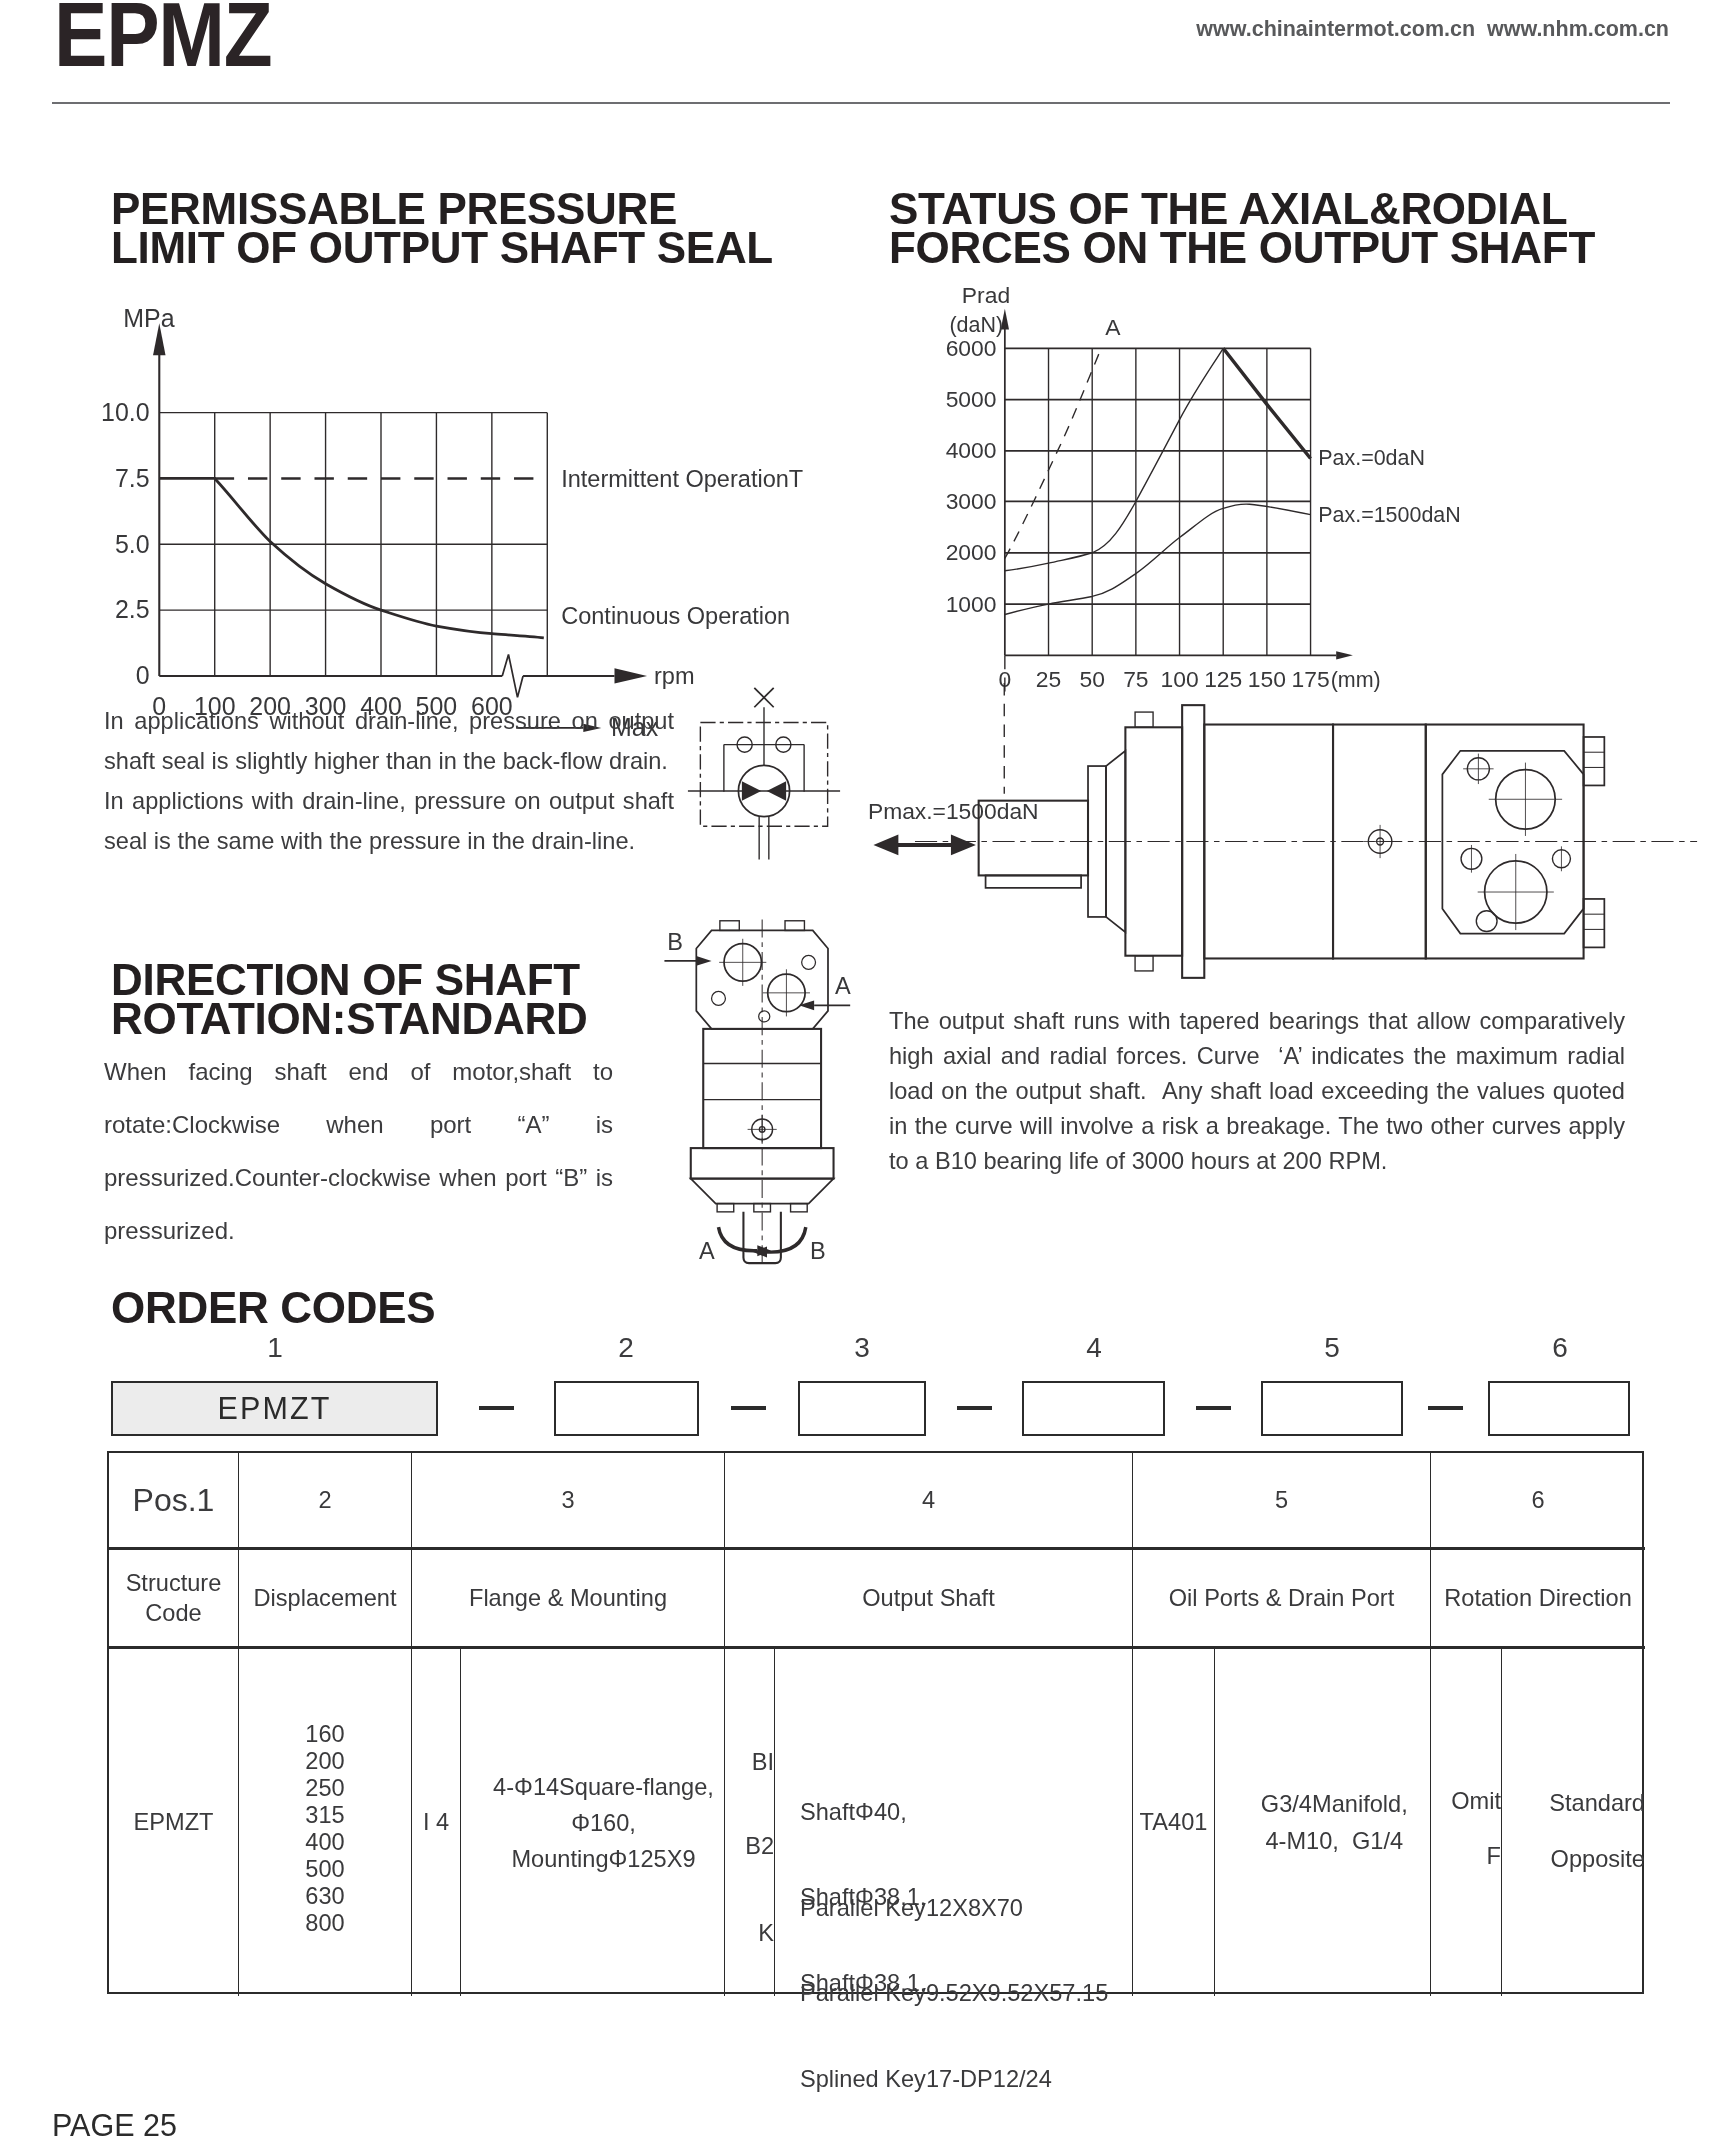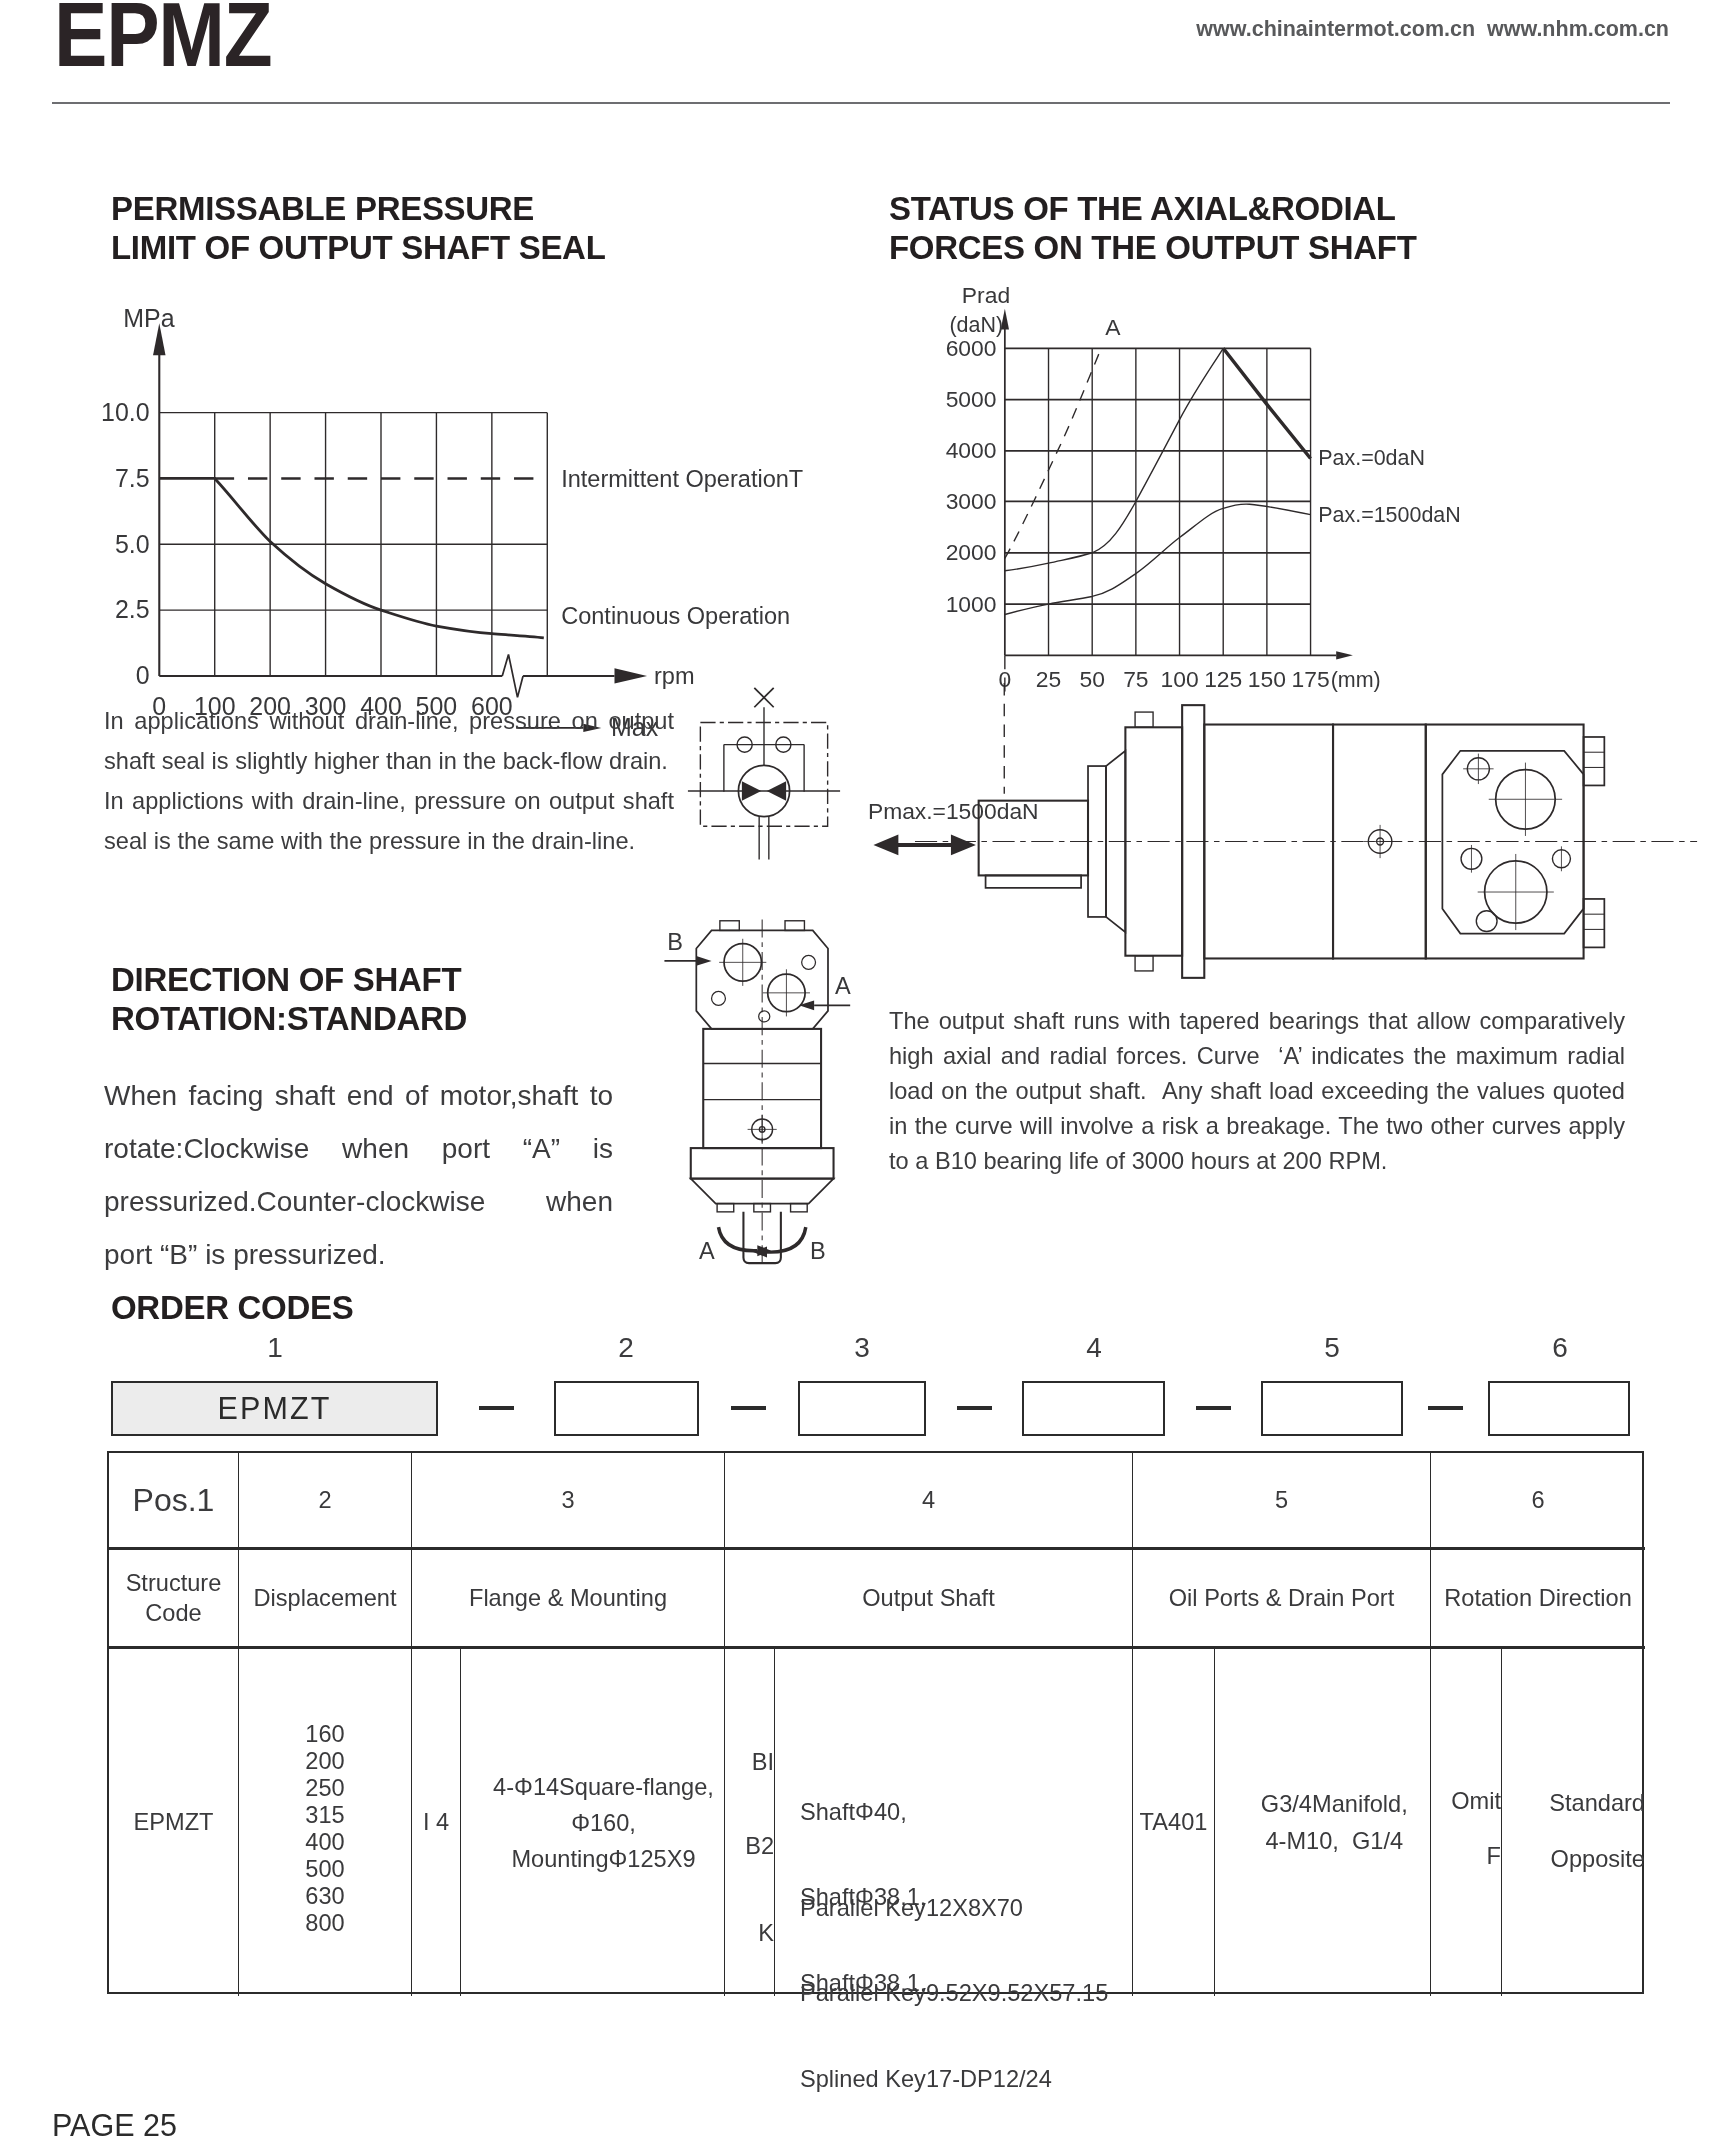--- a/index.html
+++ b/index.html
@@ -1,19 +1,19 @@
 <!DOCTYPE html>
 <html style="font-size:11px"><head>
 <meta charset="utf-8">
 <style>
   html,body{margin:0;padding:0;background:#9a9a9a;}
   #page{position:relative;width:1721px;height:2151px;background:#ffffff;
         font-family:"Liberation Sans",sans-serif;color:#231f20;overflow:hidden;}
   .abs{position:absolute;}
-  .sec-title{font-size:33px;font-weight:bold;line-height:39px;letter-spacing:-0.3px;color:#231f20;}
+  .sec-title{font-size:44px;font-weight:bold;line-height:39px;letter-spacing:-0.3px;color:#231f20;}
   .para{font-size:23.6px;color:#3c3c3e;text-align:justify;}
   .logo{font-size:91px;font-weight:800;letter-spacing:-1.4px;color:#2b2426;
         transform:scale(0.88,1);transform-origin:left top;line-height:83px;}
   .tagline{text-align:right;color:#58595b;font-weight:bold;}
   .tag1{font-size:24px;}
   .tag2{font-size:21.5px;margin-top:5.5px;}
   .hrule{background:#6d6e71;height:2.1px;}
   svg{overflow:visible;}
   svg text{font-family:"Liberation Sans",sans-serif;fill:#38383a;}
   svg .ln{stroke:#2e2a2b;fill:none;}
@@ -253,21 +253,21 @@
         <line class="ln" x1="1036" y1="334" x2="1066" y2="334" stroke-width="1.5"></line>
         <line class="ln" x1="1036" y1="356" x2="1066" y2="356" stroke-width="1.5"></line>
       </g>
     </svg>
   </div>
 
   <div class="abs sec-title" style="left:111px;top:960px;">
     <div>DIRECTION OF SHAFT</div>
     <div>ROTATION:STANDARD</div>
   </div>
-  <div class="abs para" style="left:104px;top:1069px;width:509px;line-height:53px;font-size:28px;">When facing shaft end of motor,shaft to rotate:Clockwise when port “A” is pressurized.Counter-clockwise  when port “B” is pressurized.</div>
+  <div class="abs para" style="left:104px;top:1045px;width:509px;line-height:53px;font-size:24px;">When facing shaft end of motor,shaft to rotate:Clockwise when port “A” is pressurized.Counter-clockwise  when port “B” is pressurized.</div>
 
   <div class="abs" style="left:606px;top:918px;width:243px;height:350px;">
     <svg width="243" height="350" viewBox="0 0 350 505">
       <line class="ln" x1="225" y1="2" x2="225" y2="500" stroke-width="1.5" stroke-dasharray="26,7,7,7"></line>
       <polygon class="ln" points="152,18 298,18 320,44 320,134 298,160 152,160 130,134 130,44" stroke-width="2.5"></polygon>
       <rect class="ln" x="164" y="4" width="28" height="14" stroke-width="2"></rect>
       <rect class="ln" x="258" y="4" width="28" height="14" stroke-width="2"></rect>
       <g>
         <circle class="ln" cx="197" cy="64" r="27" stroke-width="2.5"></circle>
         <line class="ln" x1="197" y1="30" x2="197" y2="98" stroke-width="1.2"></line>

